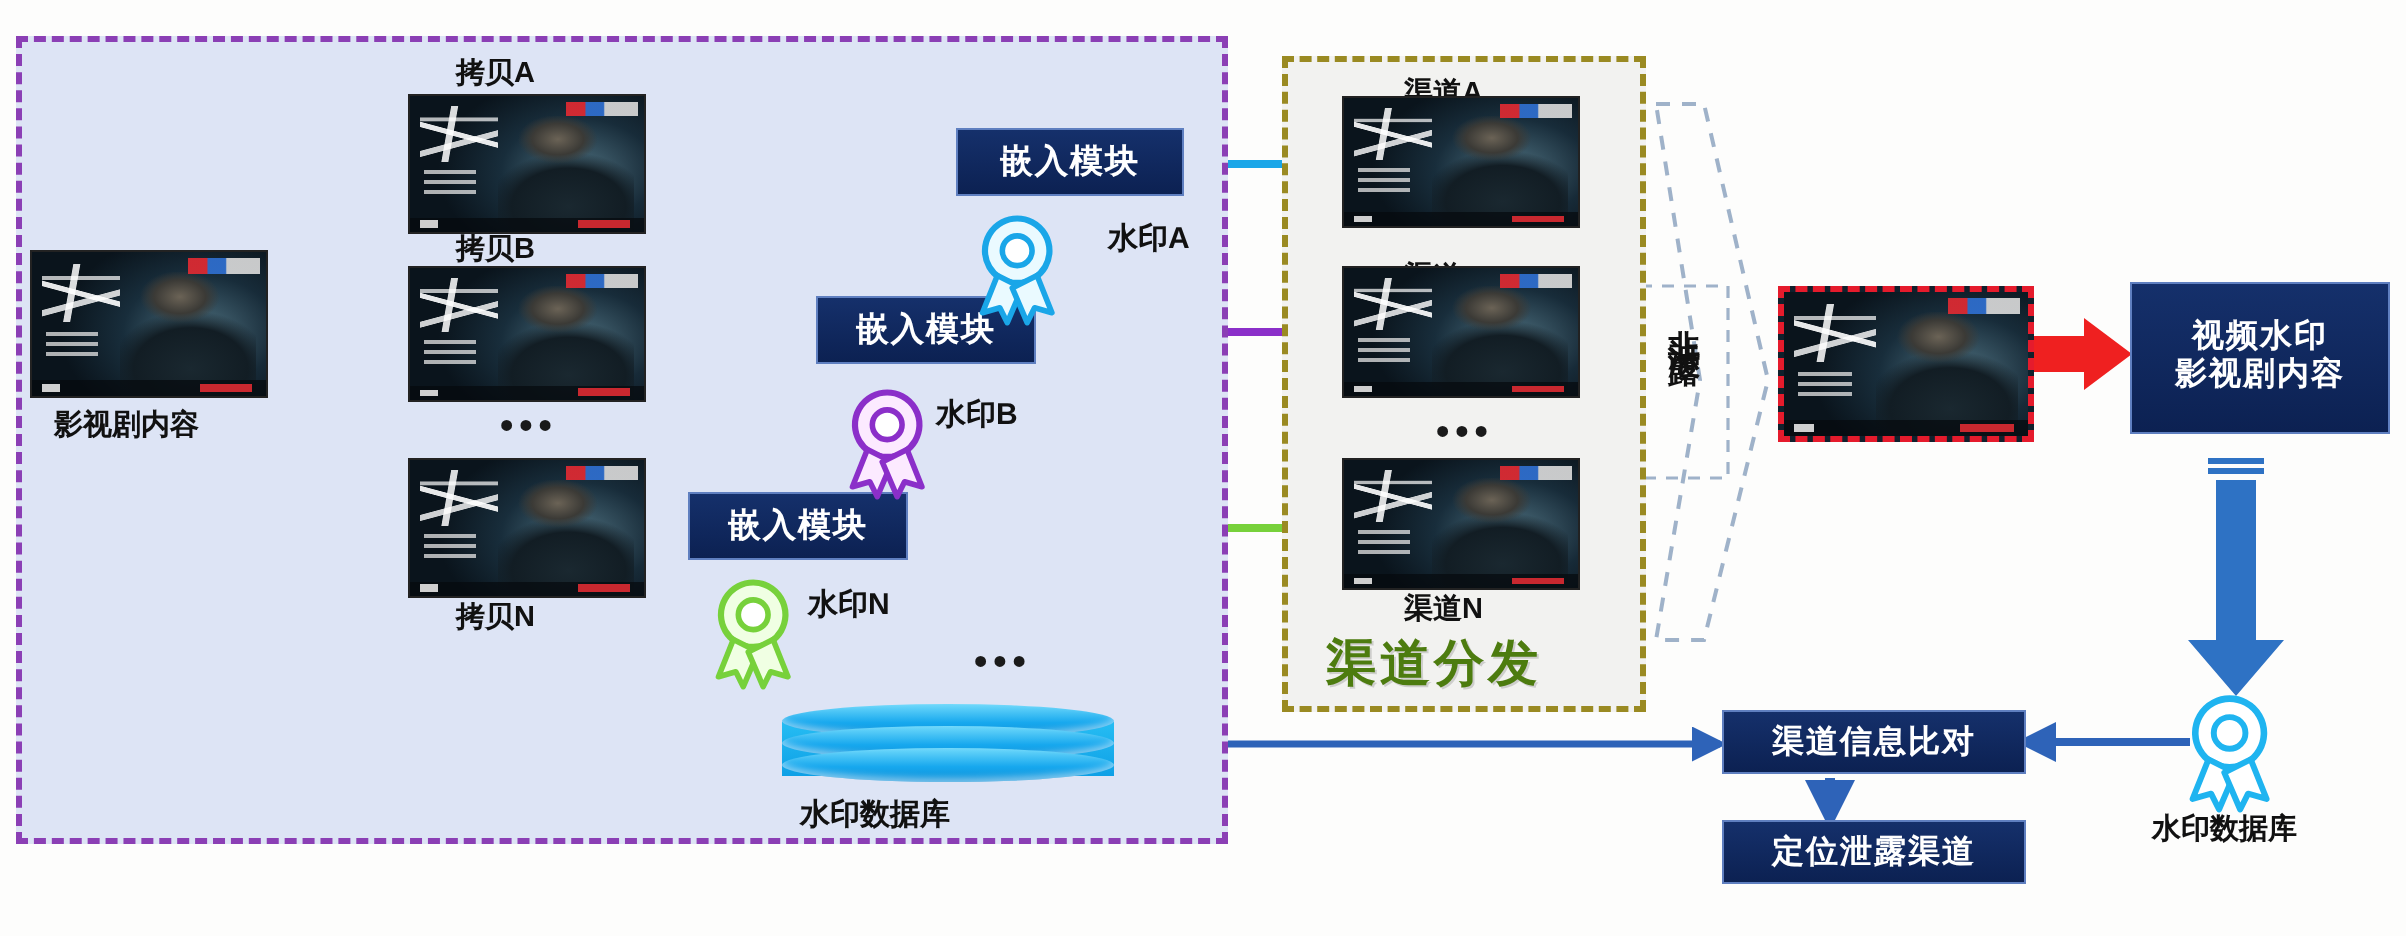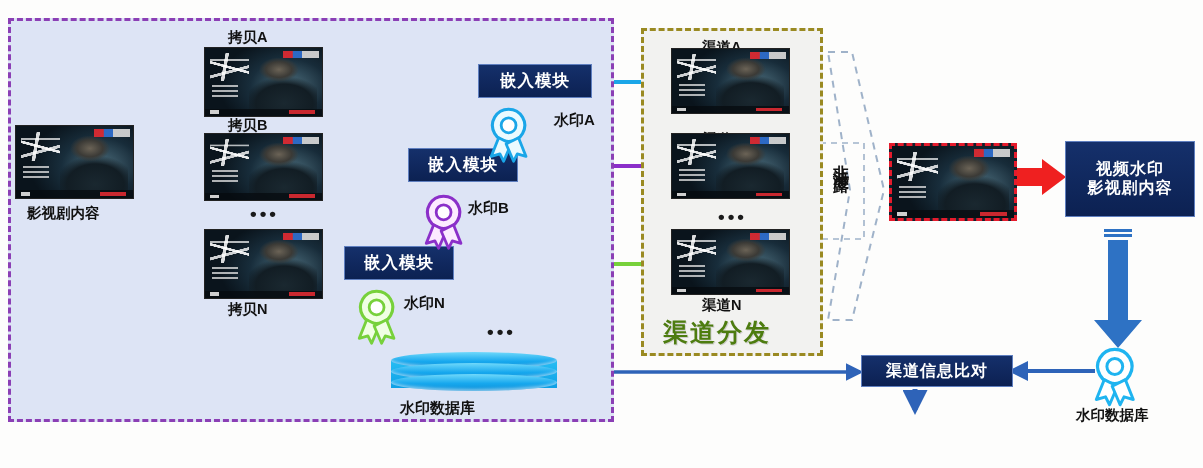--- a/index.html
+++ b/index.html
@@ -372,14 +372,15 @@
 
   <div class="module two-line" style="left:1065px;top:141px;width:130px;height:76px;font-size:16px;">
     <span>视频水印</span>
     <span>影视剧内容</span>
   </div>
 
   <div class="lbl lbl-14" style="left:1076px;top:408px;">水印数据库</div>
 
   <div class="module" style="left:861px;top:355px;width:152px;height:32px;font-size:16px;">渠道信息比对</div>
 
+  <div class="module" style="left:861px;top:410px;width:152px;height:32px;font-size:16px;">定位泄露渠道</div>
 
 </div>
 
 </body></html>

